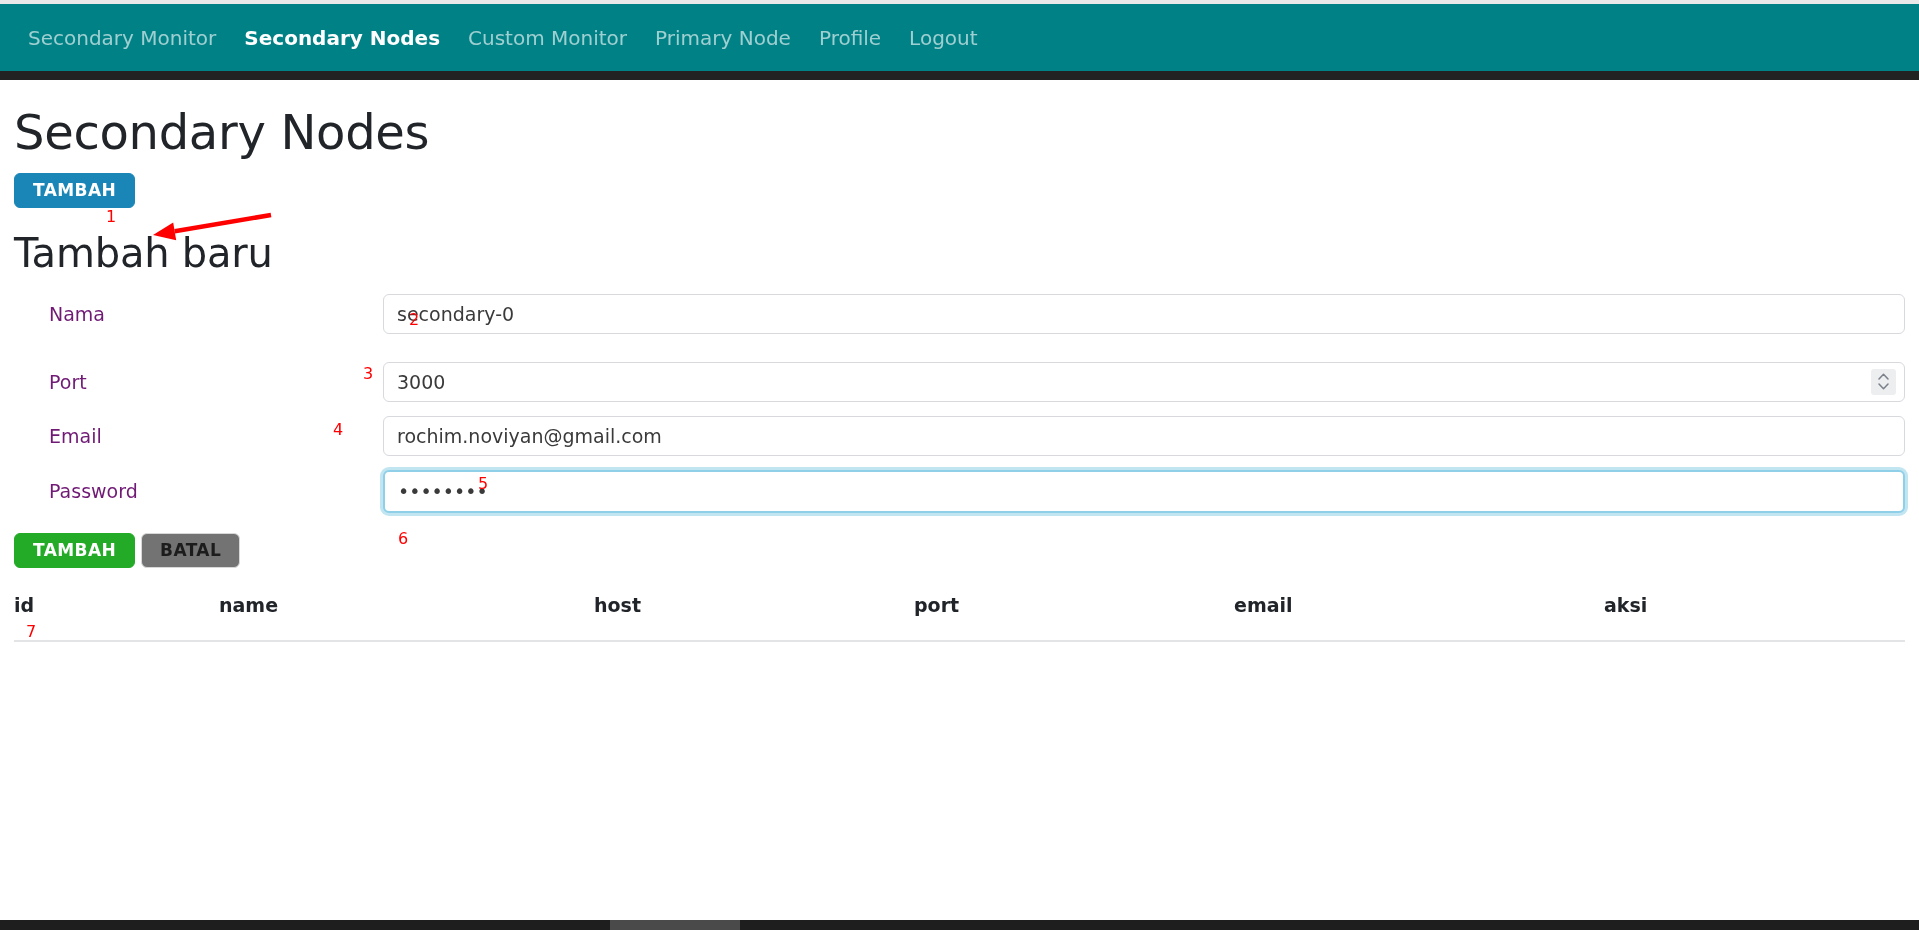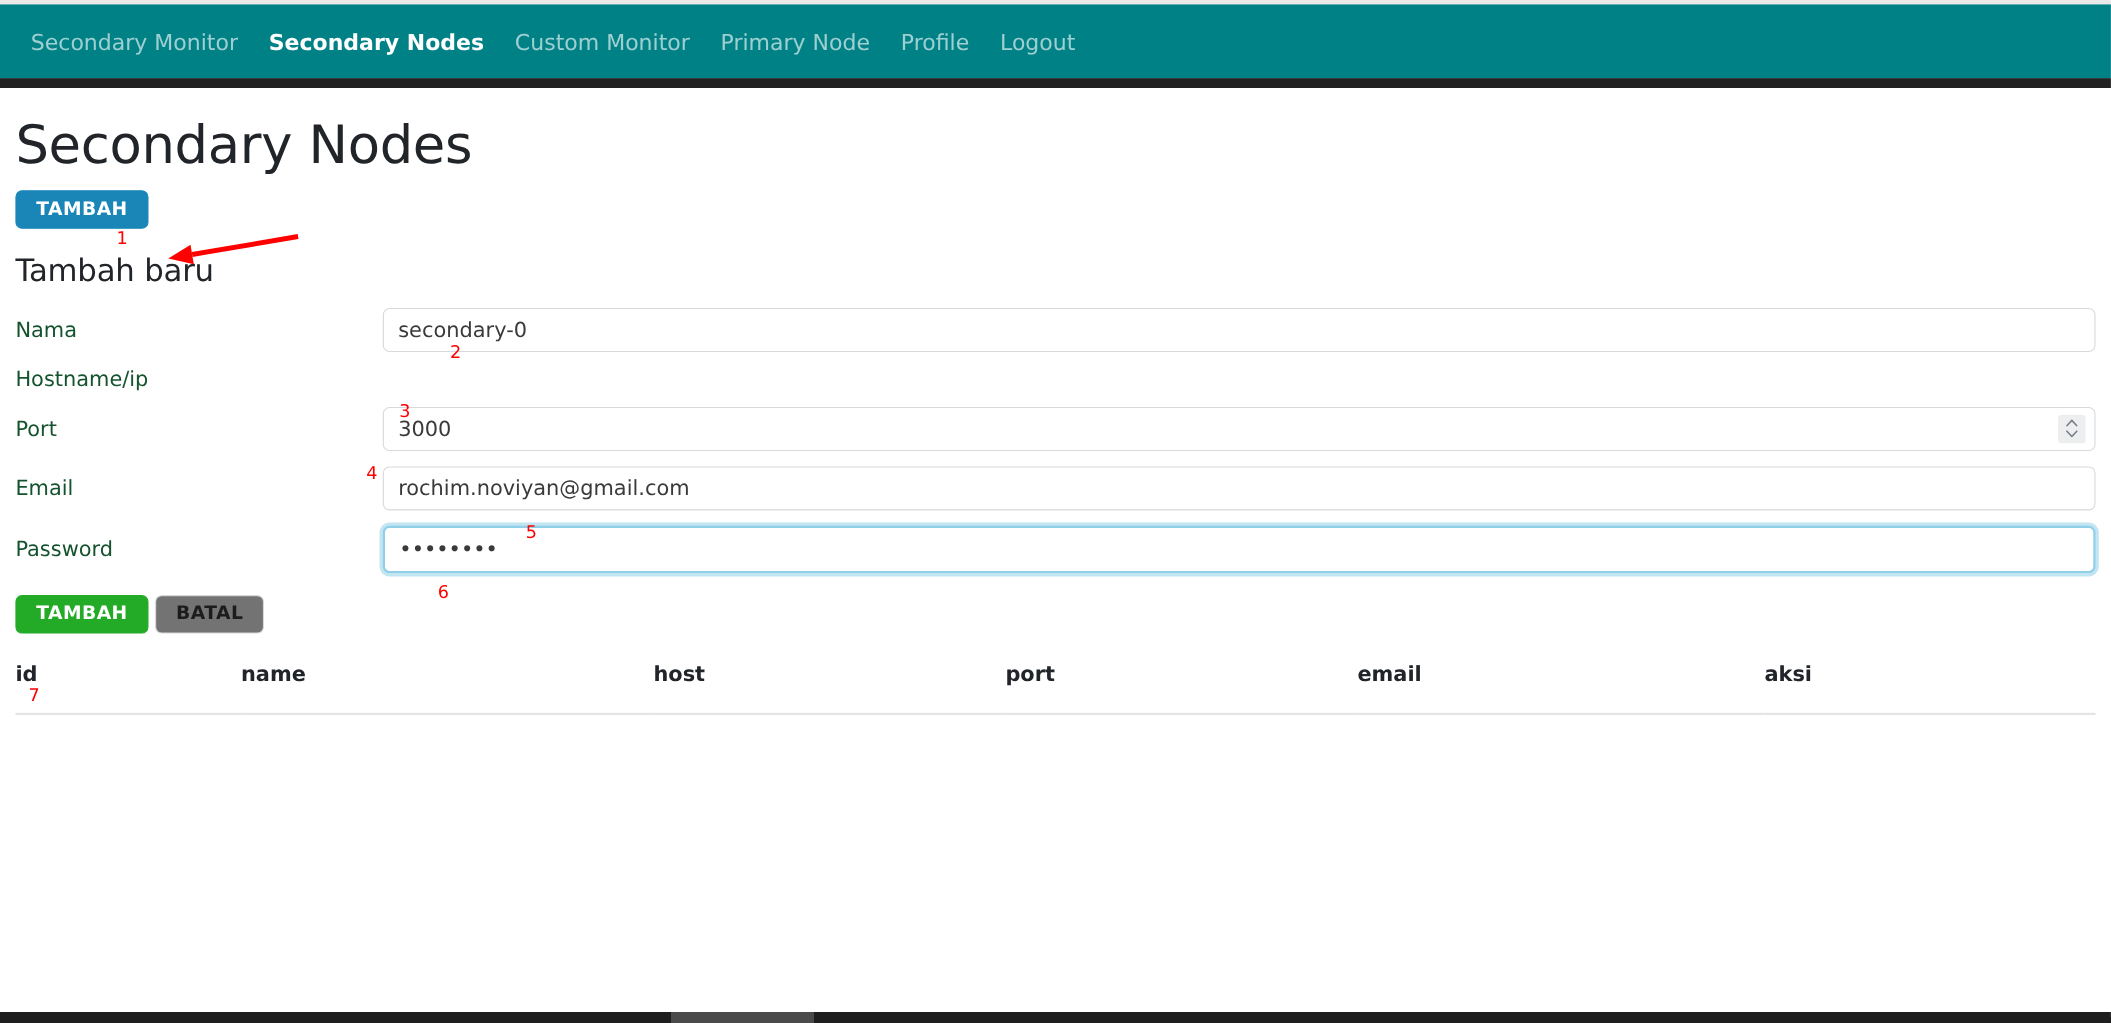--- a/index.html
+++ b/index.html
@@ -107,21 +107,21 @@
     color: #1c1c1c;
     border-color: #d8d8d8;
   }
   .btn-row-top {
     margin-top: 13px;
     position: relative;
   }
 
   
   .sub-title {
-    font-size: 28px;
+    font-size: 40px;
     font-weight: 400;
     color: #212529;
     margin: 22px 0 0 0;
     line-height: 1.15;
     letter-spacing: -0.2px;
   }
 
   
   .form {
     margin-top: 18px;
@@ -129,22 +129,23 @@
   .form-row {
     display: flex;
     align-items: center;
     margin-bottom: 14px;
     position: relative;
   }
   .form-label {
     width: 334px;
     flex: 0 0 334px;
     font-size: 19px;
-    color: #14532d;
+    color: #701a75;
     padding-left: 0px;
+    margin-left: 35px;
   }
   .field-wrap {
     flex: 1 1 auto;
     position: relative;
   }
   .form-control {
     width: 100%;
     height: 40px;
     border: 1px solid #d7d9dc;
     border-radius: 6px;
@@ -274,21 +275,20 @@
   <form class="form">
 
     <div class="form-row">
       <label class="form-label">Nama</label>
       <div class="field-wrap">
         <input class="form-control" type="text" value="secondary-0" style="">
       </div>
     </div>
 
     <div class="form-row">
-      <label class="form-label">Hostname/ip</label>
     </div>
 
     <div class="form-row">
       <label class="form-label">Port</label>
       <div class="field-wrap">
         <input class="form-control" type="text" value="3000" style="">
         <span class="stepper">
           <svg width="11" height="7" viewBox="0 0 11 7">
             <path d="M1 6 L5.5 1.2 L10 6" fill="none" stroke="#7c8089" stroke-width="1.5" stroke-linecap="round" stroke-linejoin="round"></path>
           </svg>

